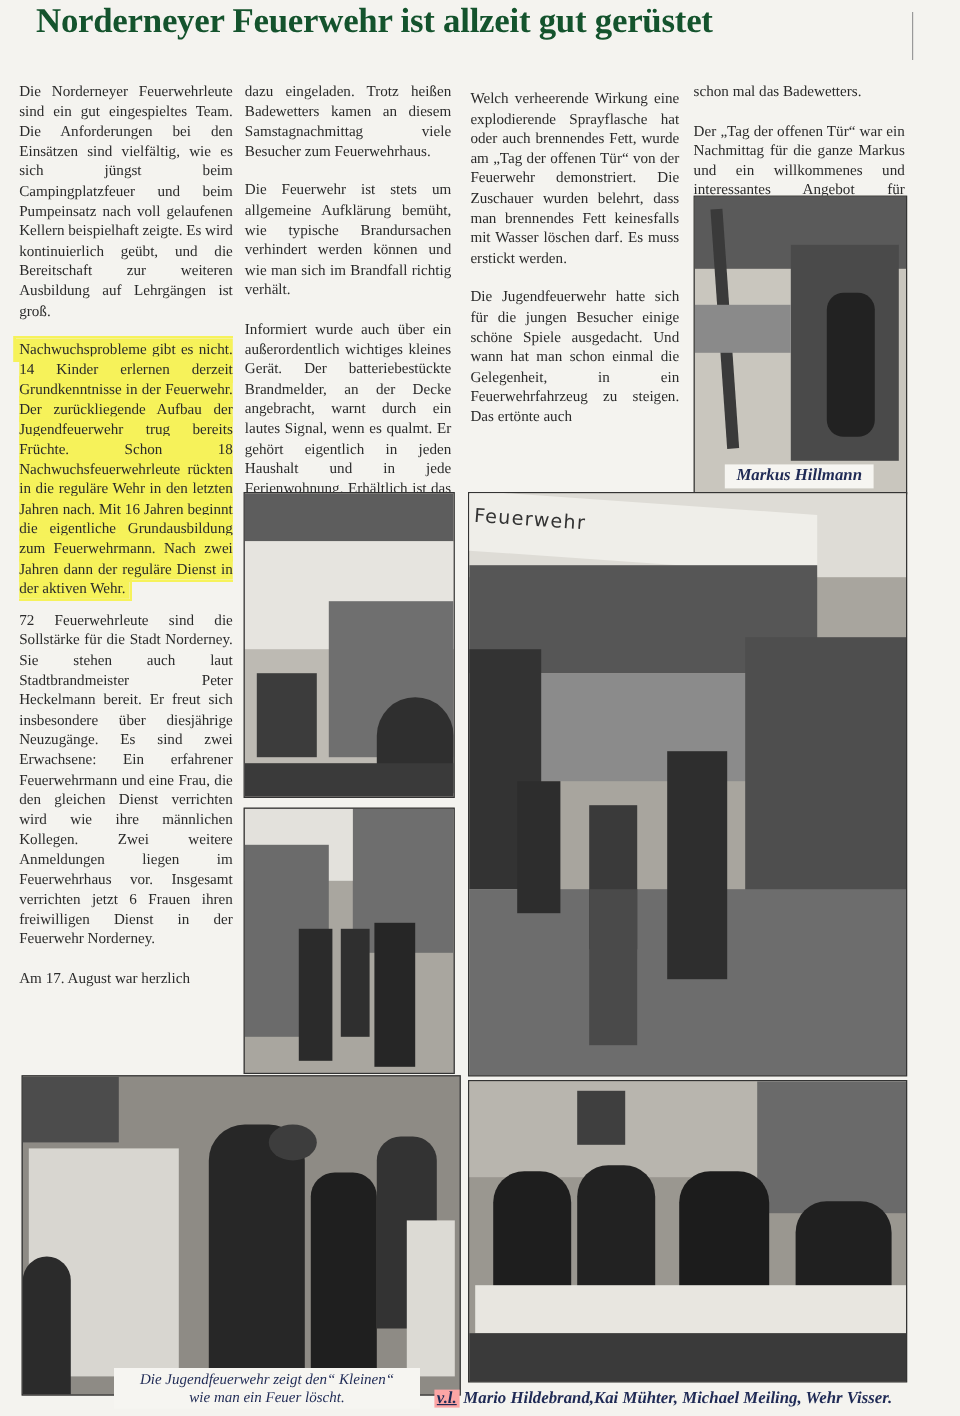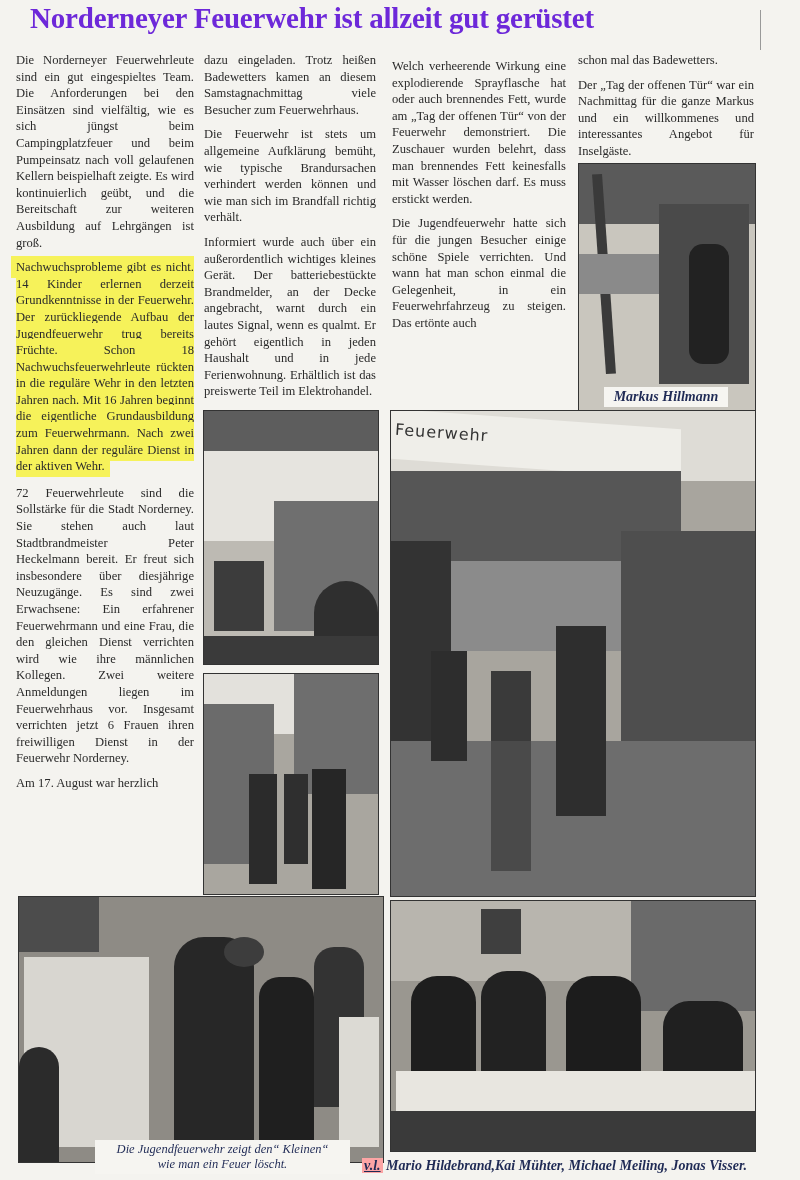--- a/index.html
+++ b/index.html
@@ -1,22 +1,22 @@
 <!DOCTYPE html>
 <html><head>
 <meta charset="utf-8">
 <style>
   html,body{margin:0;padding:0;}
   body{width:800px;height:1180px;background:#f4f3ef;position:relative;overflow:hidden;
        font-family:"Liberation Serif","DejaVu Serif",serif;color:#2a2a2a;}
   .headline{position:absolute;left:30px;top:2px;width:740px;font-size:29px;font-weight:bold;
-       letter-spacing:-0.2px;color:#6d28d9;white-space:nowrap;}
+       letter-spacing:-0.2px;color:#14532d;white-space:nowrap;}
   .rule-top{position:absolute;left:760px;top:10px;width:1px;height:40px;background:#999;}
   .col{position:absolute;font-size:12.6px;line-height:16.6px;text-align:justify;hyphens:manual;}
-  .col p{margin:0 0 8px 0;}
+  .col p{margin:16px 0 8px 0;}
   .hl{background:#f6f25a;padding:2px 3px;margin-left:-3px;box-shadow:0 0 0 2px #f6f25a;}
   .photo{position:absolute;border:1px solid #333;overflow:hidden;
        background:repeating-linear-gradient(45deg,#7a7a7a 0 1px,#9a9a9a 1px 3px);}
   .photo .sh{position:absolute;}
   .caption{position:absolute;font-style:italic;color:#1f2a55;text-align:center;background:#f6f5f1;}
   .credit{position:absolute;font-style:italic;font-weight:bold;color:#1f2a55;font-size:14px;white-space:nowrap;}
   .credit .vl{background:#fca5a5;text-decoration:underline;padding:0 2px;}
   .sign{position:absolute;font-family:"DejaVu Sans",sans-serif;color:#333;font-size:16px;letter-spacing:1px;transform:rotate(4deg);}
 </style>
 </head>
@@ -34,21 +34,21 @@
   </div>
 
   <div class="col" style="left:204px;top:52px;width:172px;">
     <p>dazu eingeladen. Trotz heißen Badewetters kamen an diesem Samstagnachmittag viele Besucher zum Feuerwehrhaus.</p>
     <p>Die Feuerwehr ist stets um allgemeine Aufklärung bemüht, wie typische Brandursachen verhindert werden können und wie man sich im Brandfall richtig verhält.</p>
     <p>Informiert wurde auch über ein außerordentlich wichtiges kleines Gerät. Der batteriebestückte Brandmelder, an der Decke angebracht, warnt durch ein lautes Signal, wenn es qualmt. Er gehört eigentlich in jeden Haushalt und in jede Ferienwohnung. Erhältlich ist das preiswerte Teil im Elektrohandel.</p>
   </div>
 
   <div class="col" style="left:392px;top:58px;width:174px;">
     <p>Welch verheerende Wirkung eine explodierende Sprayflasche hat oder auch brennendes Fett, wurde am „Tag der offenen Tür“ von der Feuerwehr demonstriert. Die Zuschauer wurden belehrt, dass man brennendes Fett keinesfalls mit Wasser löschen darf. Es muss erstickt werden.</p>
-    <p>Die Jugendfeuerwehr hatte sich für die jungen Besucher einige schöne Spiele verrichten. Und wann hat man schon einmal die Gelegenheit, in ein Feuerwehrfahrzeug zu steigen. Das ertönte auch</p>
+    <p>Die Jugendfeuerwehr hatte sich für die jungen Besucher einige schöne Spiele ausgedacht. Und wann hat man schon einmal die Gelegenheit, in ein Feuerwehrfahrzeug zu steigen. Das ertönte auch</p>
   </div>
 
   <div class="col" style="left:578px;top:52px;width:176px;">
     <p>schon mal das Badewetters.</p>
     <p>Der „Tag der offenen Tür“ war ein Nachmittag für die ganze Markus und ein willkommenes und interessantes Angebot für Inselgäste.</p>
   </div>
 
   <div class="photo" style="left:578px;top:163px;width:176px;height:247px;background:#c9c6be;">
     <div class="sh" style="left:0;top:0;width:176px;height:60px;background:#5a5a5a;"></div>
     <div class="sh" style="left:20px;top:10px;width:10px;height:200px;background:#3a3a3a;transform:rotate(-4deg);"></div>
@@ -112,15 +112,15 @@
     <div class="sh" style="left:240px;top:0;width:124px;height:110px;background:#6a6a6a;"></div>
     <div class="sh" style="left:20px;top:75px;width:65px;height:100px;background:#1e1e1e;border-radius:26px 26px 0 0;"></div>
     <div class="sh" style="left:90px;top:70px;width:65px;height:105px;background:#222;border-radius:26px 26px 0 0;"></div>
     <div class="sh" style="left:175px;top:75px;width:75px;height:100px;background:#1c1c1c;border-radius:26px 26px 0 0;"></div>
     <div class="sh" style="left:272px;top:100px;width:80px;height:80px;background:#202020;border-radius:26px 26px 0 0;"></div>
     <div class="sh" style="left:5px;top:170px;width:359px;height:40px;background:#e8e6e0;"></div>
     <div class="sh" style="left:0;top:210px;width:364px;height:40px;background:#3a3a3a;"></div>
   </div>
   <div class="credit" style="left:362px;top:1158px;">
     <span class="vl">v.l.</span>
-    <span>Mario Hildebrand,Kai Mühter, Michael Meiling, Jonas Visser.</span>
+    <span>Mario Hildebrand,Kai Mühter, Michael Meiling, Wehr Visser.</span>
   </div>
 </div>
 
 </body></html>

